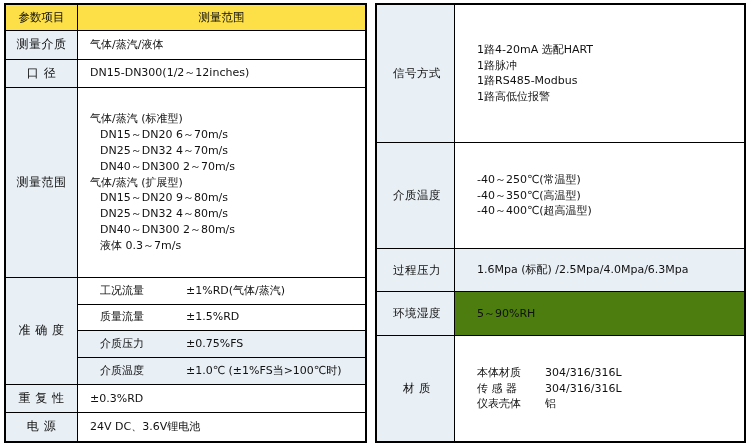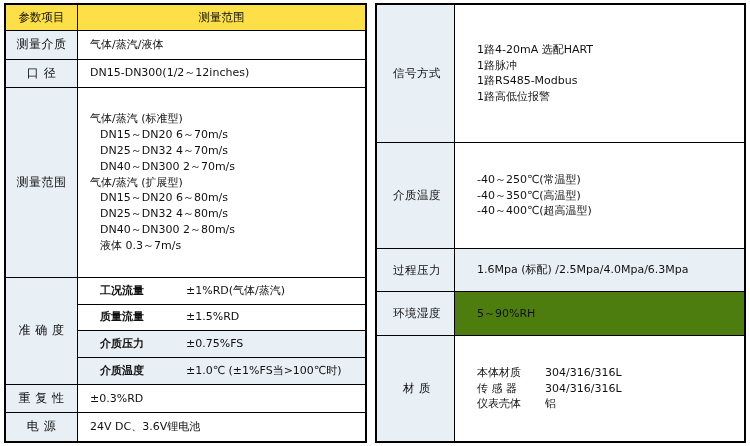--- a/index.html
+++ b/index.html
@@ -79,21 +79,20 @@
     padding-left: 22px;
   }
   .line { display: block; }
   .line.ind { padding-left: 10px; }
   .acc-row td.val {
     padding-left: 22px;
   }
   .acc-row .k {
     display: inline-block;
     width: 86px;
-    font-weight: bold;
   }
   .mat-row .k {
     display: inline-block;
     width: 68px;
   }
   .mat-row .v {
     display: inline-block;
   }
   .cell-block span.line { display:block; }
 </style>
@@ -125,21 +124,21 @@
         </tr>
 
         <tr>
           <td class="lbl">测量范围</td>
           <td class="val cell-block">
             <span class="line">气体/蒸汽 (标准型)</span>
             <span class="line ind">DN15～DN20    6～70m/s</span>
             <span class="line ind">DN25～DN32    4～70m/s</span>
             <span class="line ind">DN40～DN300  2～70m/s</span>
             <span class="line">气体/蒸汽 (扩展型)</span>
-            <span class="line ind">DN15～DN20    6～80m/s</span>
+            <span class="line ind">DN15～DN20    9～80m/s</span>
             <span class="line ind">DN25～DN32    4～80m/s</span>
             <span class="line ind">DN40～DN300  2～80m/s</span>
             <span class="line ind">液体      0.3～7m/s</span>
           </td>
         </tr>
 
         <tr class="acc-row">
           <td class="lbl" rowspan="4">准 确 度</td>
           <td class="val">
             <span class="k">工况流量</span><span class="v">±1%RD(气体/蒸汽)</span>

